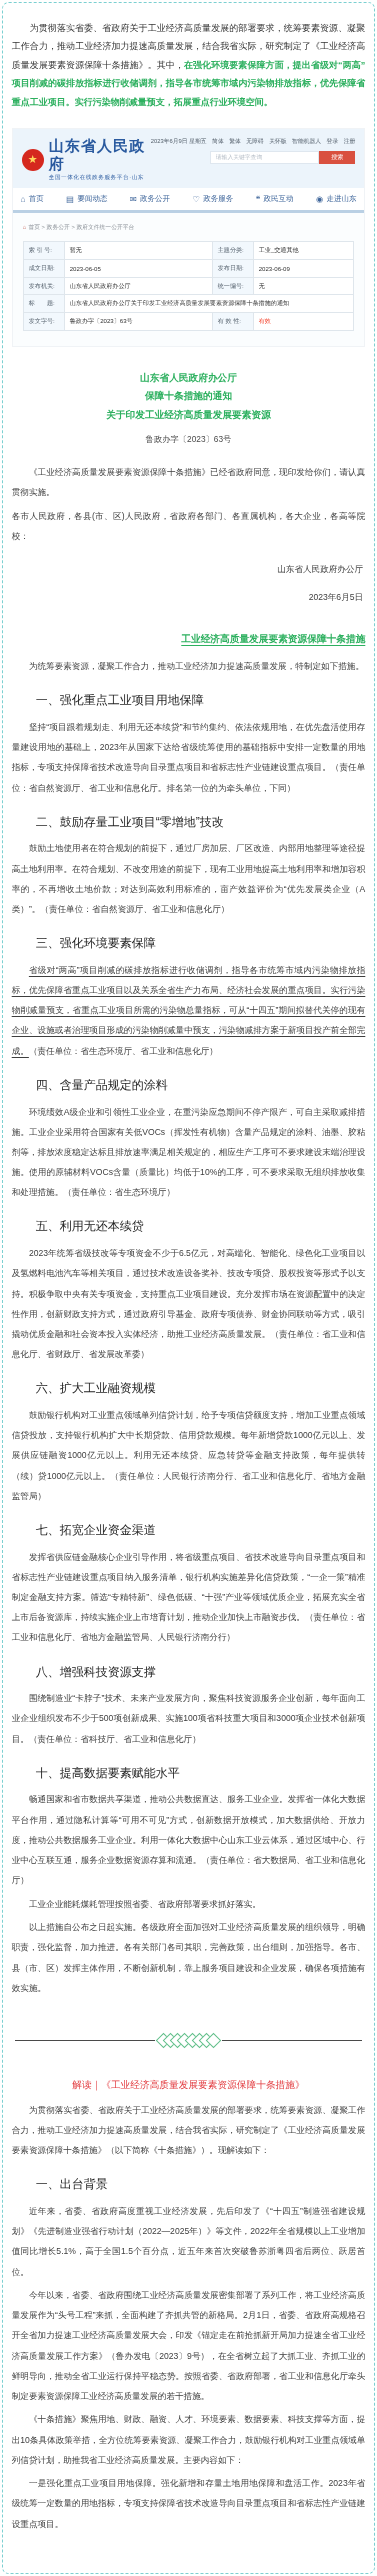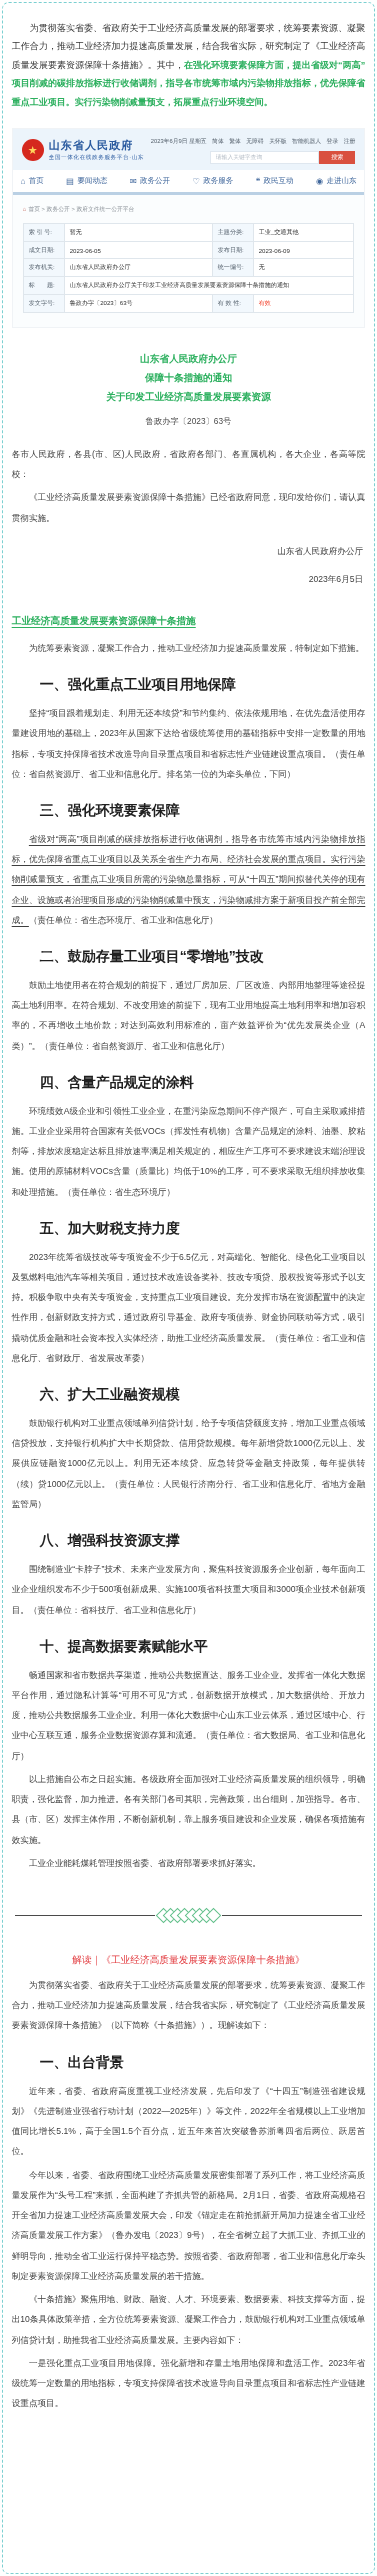--- a/index.html
+++ b/index.html
@@ -14,21 +14,21 @@
   .intro-p { font-size:9px; line-height:2.05; text-align:justify; text-indent:2em; margin:0; }
   .intro-black { color:#333; }
   .intro-green { color:#2db05f; font-weight:bold; }
 
   
   .site { margin-top:16.7px; border:0.6px solid #f0f3f6; }
   .site-header { background:#ecf4fb; padding:7.8px 9px 5.6px; display:flex; justify-content:space-between; }
   .logo-wrap { display:flex; align-items:center; gap:5px; }
   .emblem { width:22px; height:22px; border-radius:50%; background:#d5281e; color:#ffd65c;
             display:flex; align-items:center; justify-content:center; font-size:11px; flex:0 0 auto; }
-  .site-name { color:#2a5a9f; font-size:11px; font-weight:bold; letter-spacing:1.1px; line-height:1.2; }
+  .site-name { color:#2a5a9f; font-size:15px; font-weight:bold; letter-spacing:1.1px; line-height:1.2; }
   .site-sub { color:#2a5a9f; font-size:5.6px; margin-top:1.7px; letter-spacing:0.6px; }
   .header-right { text-align:right; }
   .top-links { font-size:5.8px; color:#5a6troisième570; color:#5a6570; white-space:nowrap; }
   .top-links span { margin-left:3.9px; color:#55606c; }
   .top-links .dt { color:#55606c; margin-left:0; }
   .search-row { margin-top:5px; display:flex; justify-content:flex-end; }
   .search-input { width:109px; height:13.4px; border:0.6px solid #dfe7ef; background:#fff;
                   font-size:5.8px; color:#444; padding:0 4.5px; outline:none; }
   .search-input::placeholder { color:#b7bfc8; }
   .search-btn { height:13.4px; width:36px; background:#d9503f; color:#fff; border:none;
@@ -43,24 +43,24 @@
   table.meta td { border:0.6px solid #dfe6ec; padding:3.9px 5px; overflow:hidden; white-space:nowrap; text-overflow:ellipsis; }
   td.lbl { background:#f2f8fd; color:#56626e; width:41px; }
   td.val-wide { width:148px; }
   .eff { color:#f4442e; }
 
   
   .doc-title { color:#2db05f; font-weight:bold; font-size:9.7px; text-align:center; line-height:1.95; margin:22px 16.7px 4.5px; }
   .doc-no { text-align:center; font-size:8.3px; color:#4a4a4a; margin:9px 0 16.7px; }
   .para { font-size:8.6px; color:#3e3e3e; line-height:2.35; text-align:justify; text-indent:2em; margin:3.3px 0; }
   .para-n { text-indent:0; }
-  .sec-h { font-weight:bold; color:#1f1f1f; font-size:14px; text-indent:2em; margin:11px 0 3.3px; line-height:2.2; }
+  .sec-h { font-weight:normal; color:#1f1f1f; font-size:12px; text-indent:2em; margin:11px 0 3.3px; line-height:2.2; }
   .signoff { text-align:right; font-size:8.6px; color:#3e3e3e; line-height:2.35; margin:13.4px 2.2px 22px; }
   .signoff div { margin-top:7.8px; }
-  .m-title { color:#2db05f; font-weight:bold; font-size:9.7px; text-align:left; margin:25.6px 0 10px;
+  .m-title { color:#2db05f; font-weight:bold; font-size:9.7px; text-align:right; margin:25.6px 0 10px;
              text-decoration:underline; text-underline-offset:2.8px; }
   .u { text-decoration:underline; text-underline-offset:2.8px; }
 
   
   .sep { display:flex; align-items:center; margin:37px 3.3px 33px; }
   .sep-line { flex:1; height:0.6px; background:#4a4a4a; }
   .diamonds { display:flex; padding:0 3.3px; }
   .diamond { width:11px; height:11px; border:0.8px solid #63c08b; background:#fff;
              transform:rotate(45deg); margin-left:-3.9px; }
   .diamond:first-child { margin-left:0; }
@@ -166,65 +166,69 @@
       </div>
     </div>
 
     <div class="doc-title">
       <div>山东省人民政府办公厅</div>
       <div>保障十条措施的通知</div>
       <div>关于印发工业经济高质量发展要素资源</div>
     </div>
     <div class="doc-no">鲁政办字〔2023〕63号</div>
 
+    <p class="para">《工业经济高质量发展要素资源保障十条措施》已经省政府同意，现印发给你们，请认真贯彻实施。</p>
     <p class="para para-n">各市人民政府，各县(市、区)人民政府，省政府各部门、各直属机构，各大企业，各高等院校：</p>
-    <p class="para">《工业经济高质量发展要素资源保障十条措施》已经省政府同意，现印发给你们，请认真贯彻实施。</p>
     <div class="signoff">
       <div>山东省人民政府办公厅</div>
       <div>2023年6月5日</div>
     </div>
 
     <div class="m-title">工业经济高质量发展要素资源保障十条措施</div>
     <p class="para">为统筹要素资源，凝聚工作合力，推动工业经济加力提速高质量发展，特制定如下措施。</p>
 
     <div>
       <p class="sec-h">一、强化重点工业项目用地保障</p>
       <p class="para">坚持“项目跟着规划走、利用无还本续贷”和节约集约、依法依规用地，在优先盘活使用存量建设用地的基础上，2023年从国家下达给省级统筹使用的基础指标中安排一定数量的用地指标，专项支持保障省技术改造导向目录重点项目和省标志性产业链建设重点项目。（责任单位：省自然资源厅、省工业和信息化厅。排名第一位的为牵头单位，下同）</p>
     </div>
     <div>
+      <p class="sec-h">二、鼓励存量工业项目“零增地”技改</p>
+      <p class="para">鼓励土地使用者在符合规划的前提下，通过厂房加层、厂区改造、内部用地整理等途径提高土地利用率。在符合规划、不改变用途的前提下，现有工业用地提高土地利用率和增加容积率的，不再增收土地价款；对达到高效利用标准的，亩产效益评价为“优先发展类企业（A类）”。（责任单位：省自然资源厅、省工业和信息化厅）</p>
+    </div>
+    <div>
       <p class="sec-h">三、强化环境要素保障</p>
       <p class="para"><span class="u">省级对“两高”项目削减的碳排放指标进行收储调剂，指导各市统筹市域内污染物排放指标，优先保障省重点工业项目以及关系全省生产力布局、经济社会发展的重点项目。实行污染物削减量预支，省重点工业项目所需的污染物总量指标，可从“十四五”期间拟替代关停的现有企业、设施或者治理项目形成的污染物削减量中预支，污染物减排方案于新项目投产前全部完成。</span><span>（责任单位：省生态环境厅、省工业和信息化厅）</span></p>
     </div>
     <div>
-      <p class="sec-h">二、鼓励存量工业项目“零增地”技改</p>
-      <p class="para">鼓励土地使用者在符合规划的前提下，通过厂房加层、厂区改造、内部用地整理等途径提高土地利用率。在符合规划、不改变用途的前提下，现有工业用地提高土地利用率和增加容积率的，不再增收土地价款；对达到高效利用标准的，亩产效益评价为“优先发展类企业（A类）”。（责任单位：省自然资源厅、省工业和信息化厅）</p>
-    </div>
-    <div>
       <p class="sec-h">四、含量产品规定的涂料</p>
       <p class="para">环境绩效A级企业和引领性工业企业，在重污染应急期间不停产限产，可自主采取减排措施。工业企业采用符合国家有关低VOCs（挥发性有机物）含量产品规定的涂料、油墨、胶粘剂等，排放浓度稳定达标且排放速率满足相关规定的，相应生产工序可不要求建设末端治理设施。使用的原辅材料VOCs含量（质量比）均低于10%的工序，可不要求采取无组织排放收集和处理措施。（责任单位：省生态环境厅）</p>
     </div>
     <div>
-      <p class="sec-h">五、加大财税支持力度</p>
+      <p class="sec-h">五、利用无还本续贷</p>
       <p class="para">2023年统筹省级技改等专项资金不少于6.5亿元，对高端化、智能化、绿色化工业项目以及氢燃料电池汽车等相关项目，通过技术改造设备奖补、技改专项贷、股权投资等形式予以支持。积极争取中央有关专项资金，支持重点工业项目建设。充分发挥市场在资源配置中的决定性作用，创新财政支持方式，通过政府引导基金、政府专项债券、财金协同联动等方式，吸引撬动优质金融和社会资本投入实体经济，助推工业经济高质量发展。（责任单位：省工业和信息化厅、省财政厅、省发展改革委）</p>
     </div>
     <div>
       <p class="sec-h">六、扩大工业融资规模</p>
       <p class="para">鼓励银行机构对工业重点领域单列信贷计划，给予专项信贷额度支持，增加工业重点领域信贷投放，支持银行机构扩大中长期贷款、信用贷款规模。每年新增贷款1000亿元以上、发展供应链融资1000亿元以上。利用无还本续贷、应急转贷等金融支持政策，每年提供转（续）贷1000亿元以上。（责任单位：人民银行济南分行、省工业和信息化厅、省地方金融监管局）</p>
     </div>
     <div>
+      <p class="sec-h">七、拓宽企业资金渠道</p>
+      <p class="para">发挥省供应链金融核心企业引导作用，将省级重点项目、省技术改造导向目录重点项目和省标志性产业链建设重点项目纳入服务清单，银行机构实施差异化信贷政策，“一企一策”精准制定金融支持方案。筛选“专精特新”、绿色低碳、“十强”产业等领域优质企业，拓展充实全省上市后备资源库，持续实施企业上市培育计划，推动企业加快上市融资步伐。（责任单位：省工业和信息化厅、省地方金融监管局、人民银行济南分行）</p>
+    </div>
+    <div>
       <p class="sec-h">八、增强科技资源支撑</p>
       <p class="para">围绕制造业“卡脖子”技术、未来产业发展方向，聚焦科技资源服务企业创新，每年面向工业企业组织发布不少于500项创新成果、实施100项省科技重大项目和3000项企业技术创新项目。（责任单位：省科技厅、省工业和信息化厅）</p>
     </div>
     <div>
       <p class="sec-h">十、提高数据要素赋能水平</p>
       <p class="para">畅通国家和省市数据共享渠道，推动公共数据直达、服务工业企业。发挥省一体化大数据平台作用，通过隐私计算等“可用不可见”方式，创新数据开放模式，加大数据供给、开放力度，推动公共数据服务工业企业。利用一体化大数据中心山东工业云体系，通过区域中心、行业中心互联互通，服务企业数据资源存算和流通。（责任单位：省大数据局、省工业和信息化厅）</p>
     </div>
 
+    <p class="para">工业企业能耗煤耗管理按照省委、省政府部署要求抓好落实。</p>
     <p class="para">以上措施自公布之日起实施。各级政府全面加强对工业经济高质量发展的组织领导，明确职责，强化监督，加力推进。各有关部门各司其职，完善政策，出台细则，加强指导。各市、县（市、区）发挥主体作用，不断创新机制，靠上服务项目建设和企业发展，确保各项措施有效实施。</p>
-    <p class="para">工业企业能耗煤耗管理按照省委、省政府部署要求抓好落实。</p>
 
     <div class="sep">
       <div class="sep-line"></div>
       <div class="diamonds">
         <span class="diamond"></span>
         <span class="diamond"></span>
         <span class="diamond"></span>
         <span class="diamond"></span>
         <span class="diamond"></span>
         <span class="diamond"></span>

